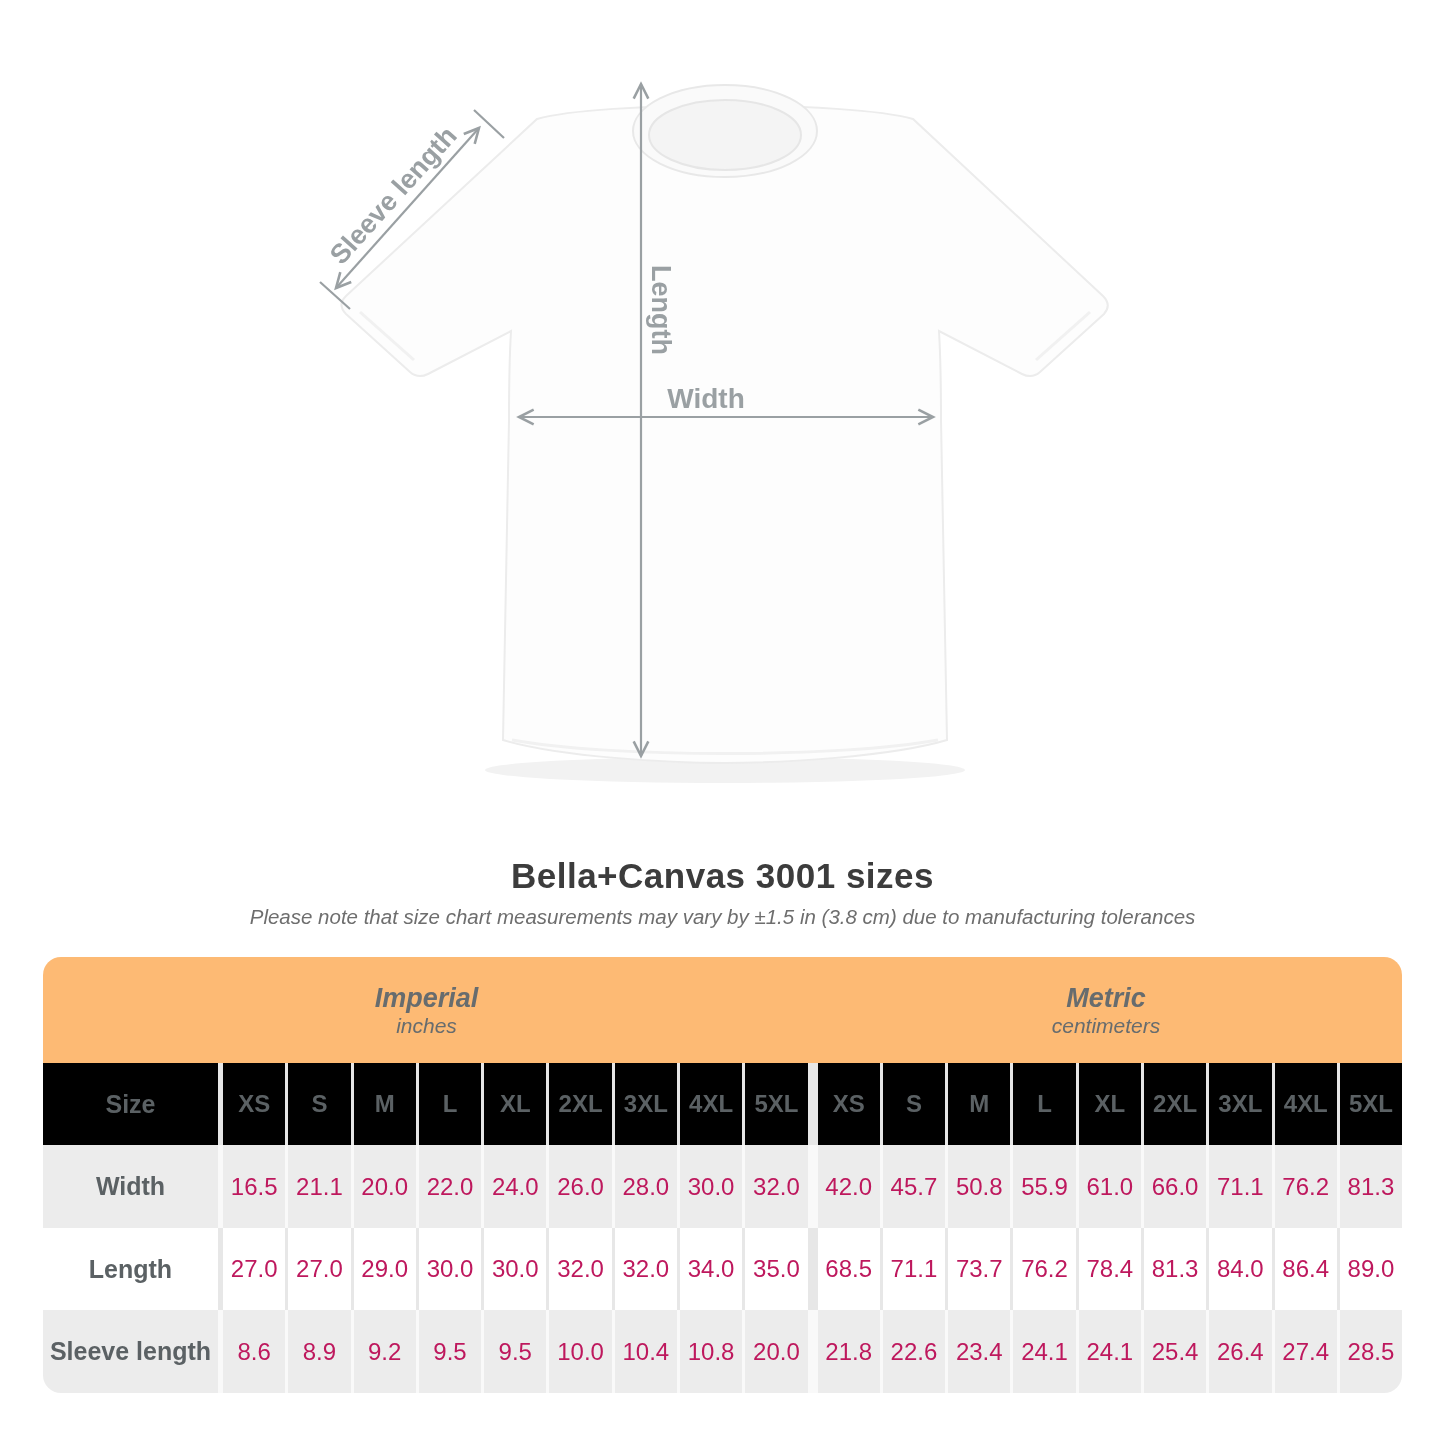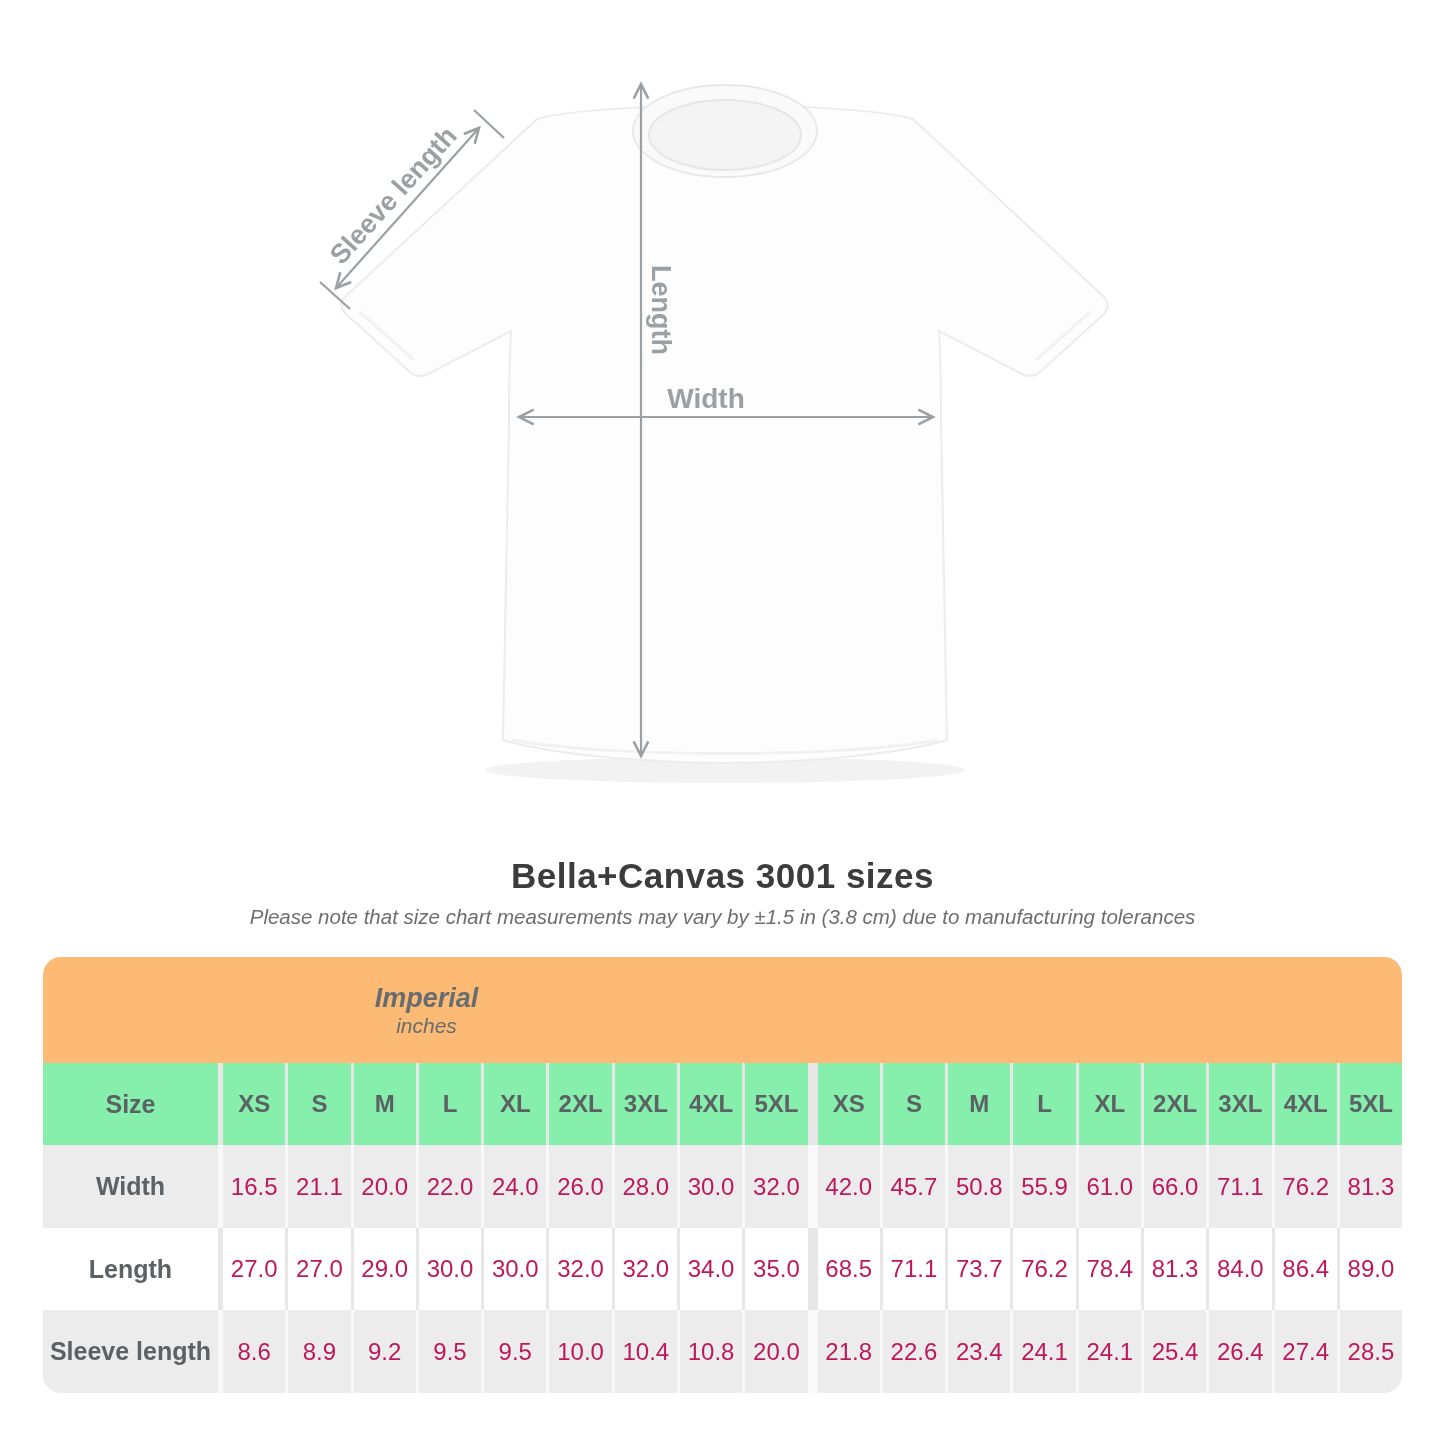--- a/index.html
+++ b/index.html
@@ -34,21 +34,21 @@
   .tlabel{
     width:175px;flex:none;display:flex;align-items:center;justify-content:center;
     font-weight:bold;color:#5b6164;font-size:25px;box-sizing:border-box;
   }
   .tcell{
     flex:1;display:flex;align-items:center;justify-content:center;
     border-left:3px solid var(--dv);box-sizing:border-box;
   }
   .tcell.g1{border-left-width:5px;}
   .tcell.g2{border-left-width:10px;}
-  .r-head{--dv:#e7e7e7;background:#86efac;height:82px;}
+  .r-head{--dv:#e7e7e7;background:#000000;height:82px;}
   .r-head .tcell{font-weight:bold;color:#5b6164;font-size:24px;}
   .r-w{--dv:#f9f9f9;background:#ececec;height:83px;}
   .r-l{--dv:#e7e7e7;background:#ffffff;height:82px;}
   .r-s{--dv:#f9f9f9;background:#ececec;height:83px;}
   .r-w .tcell,.r-l .tcell,.r-s .tcell{font-size:24px;color:#be185d;}
 </style>
 </head>
 <body>
 
 <div id="canvas">
@@ -112,20 +112,24 @@
 
   <div id="chart-title">Bella+Canvas 3001 sizes</div>
   <div id="chart-note">Please note that size chart measurements may vary by ±1.5 in (3.8 cm) due to manufacturing tolerances</div>
 
   <div id="size-table">
 
     <div class="band">
       <div class="band-group band-left">
         <div class="band-title">Imperial</div>
         <div class="band-sub">inches</div>
+      </div>
+      <div class="band-group band-right">
+        <div class="band-title">Metric</div>
+        <div class="band-sub">centimeters</div>
       </div>
     </div>
 
     <div class="trow r-head">
       <div class="tlabel">Size</div>
       <div class="tcell g1">XS</div>
       <div class="tcell">S</div>
       <div class="tcell">M</div>
       <div class="tcell">L</div>
       <div class="tcell">XL</div>

